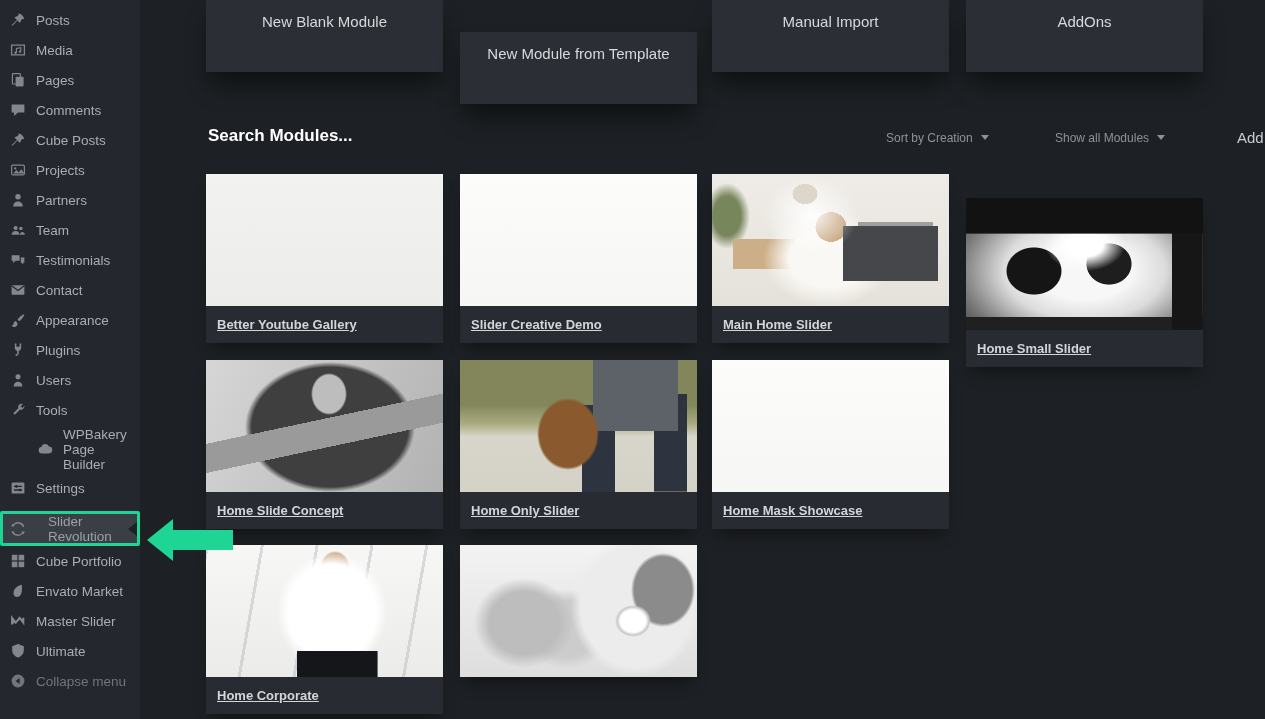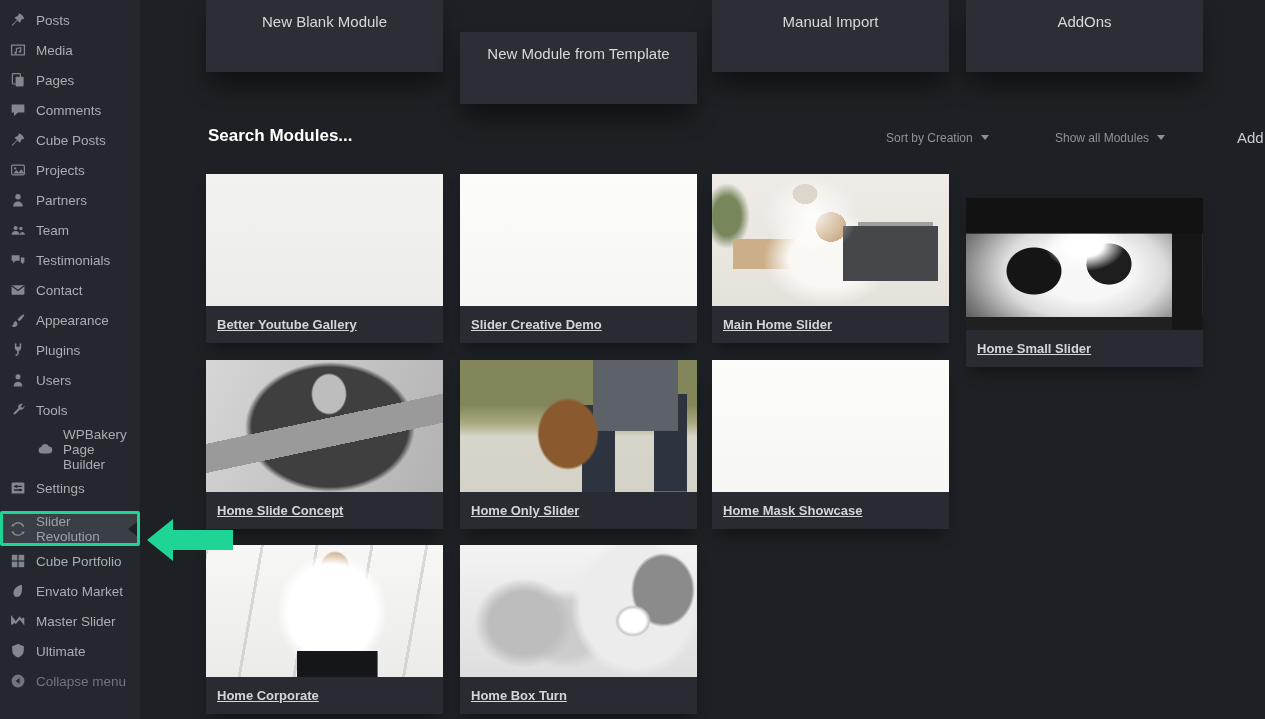--- a/index.html
+++ b/index.html
@@ -12,21 +12,21 @@
   .sidebar{position:absolute;left:0;top:0;width:140px;height:719px;background:#24272d;z-index:2;}
   .sb-item{display:flex;align-items:center;height:30px;padding:0 6px 0 9px;color:#a9aeb4;font-size:13.5px;cursor:pointer;box-sizing:border-box;}
   .sb-ico{flex:0 0 18px;width:18px;display:flex;justify-content:center;align-items:center;margin-right:9px;}
   .sb-ico svg{fill:#82878d;display:block;}
   .sb-label{line-height:15px;}
   .sb-item.tall{height:48px;padding-left:36px;}
   .gap10{}
   .gap8{margin-top:8px;}
   .sb-item.active{
     height:35px;background:#3a3f46;border:3px solid #1fd596;border-radius:2px;
-    padding-left:6px;position:relative;color:#9ba1a7;
+    padding-left:6px;position:relative;color:#9ba1a7;gap:12px;
   }
   .current-arrow{
     position:absolute;right:0px;top:50%;margin-top:-7px;width:0;height:0;
     border-top:7px solid transparent;border-bottom:7px solid transparent;border-right:9px solid #1d2024;
   }
   .sb-item.dim{color:#70767c;}
   
   .annot-arrow{position:absolute;left:147px;top:519px;display:flex;align-items:center;z-index:6;}
   .arrow-head{width:0;height:0;border-top:21px solid transparent;border-bottom:21px solid transparent;border-right:26px solid #1fd596;}
   .arrow-tail{width:60px;height:20px;background:#1fd596;}
@@ -370,16 +370,15 @@
     <div class="thumb t7"></div>
     <div class="mtitle">Home Mask Showcase</div>
   </div>
 
   <div class="module-card" style="left:66px;top:545px;">
     <div class="thumb t9"></div>
     <div class="mtitle">Home Corporate</div>
   </div>
   <div class="module-card" style="left:320px;top:545px;">
     <div class="thumb t10"></div>
-    <div class="mtitle">Home Box Turn</div>
   </div>
 
 </main>
 
 </body></html>

